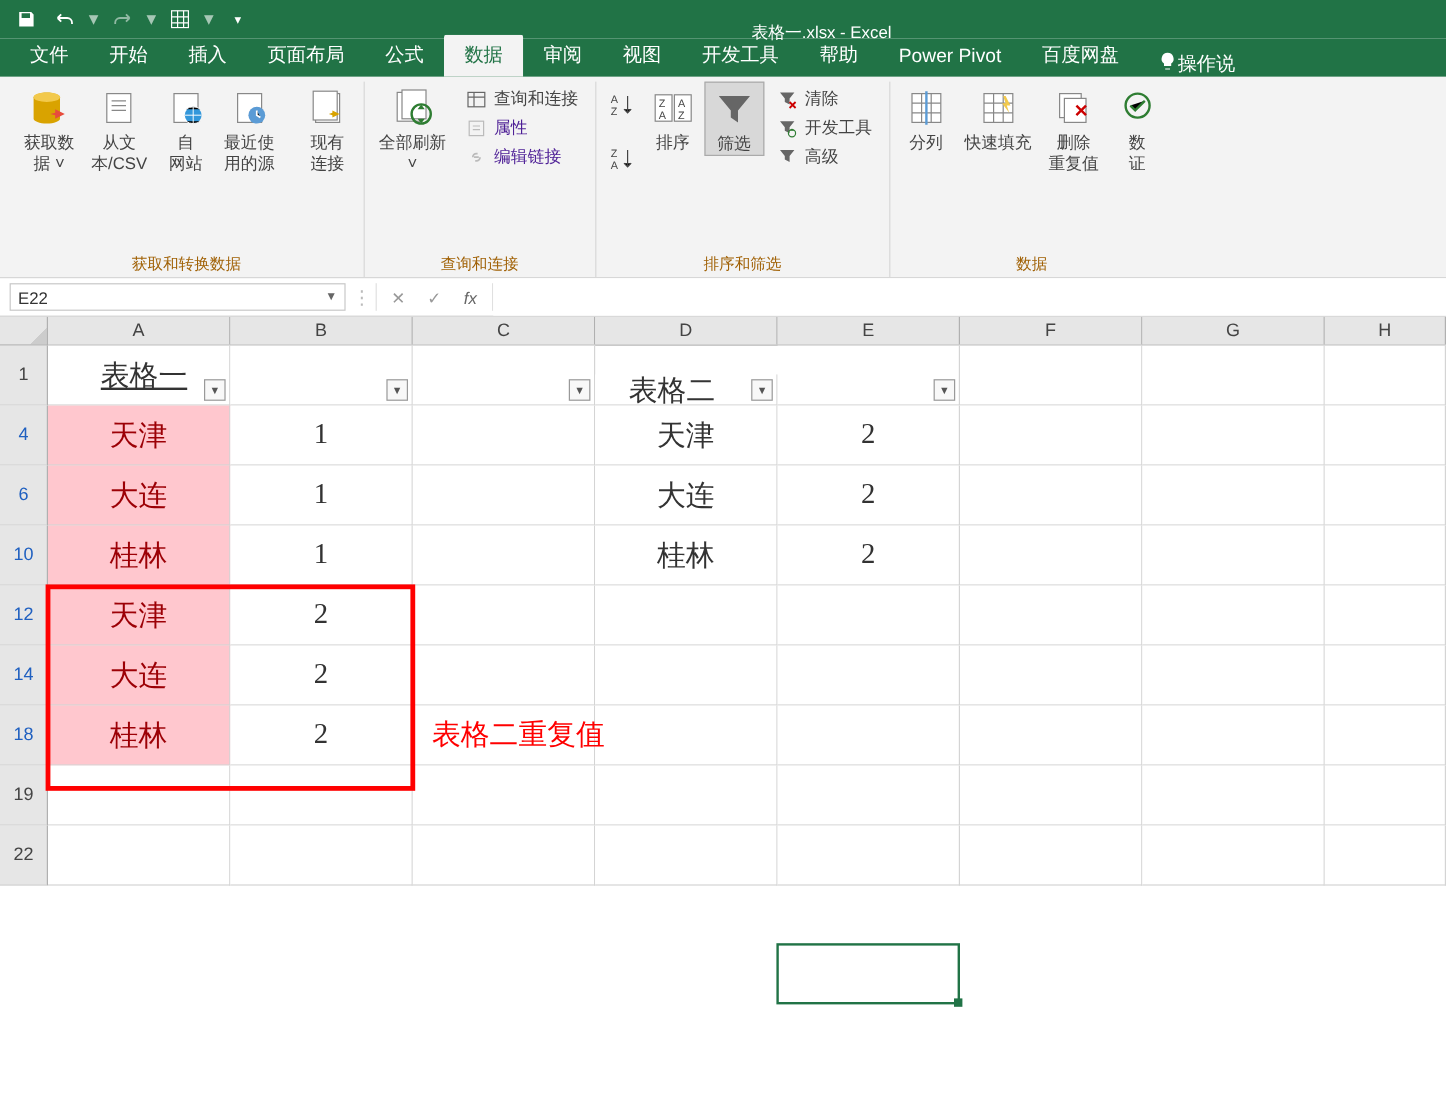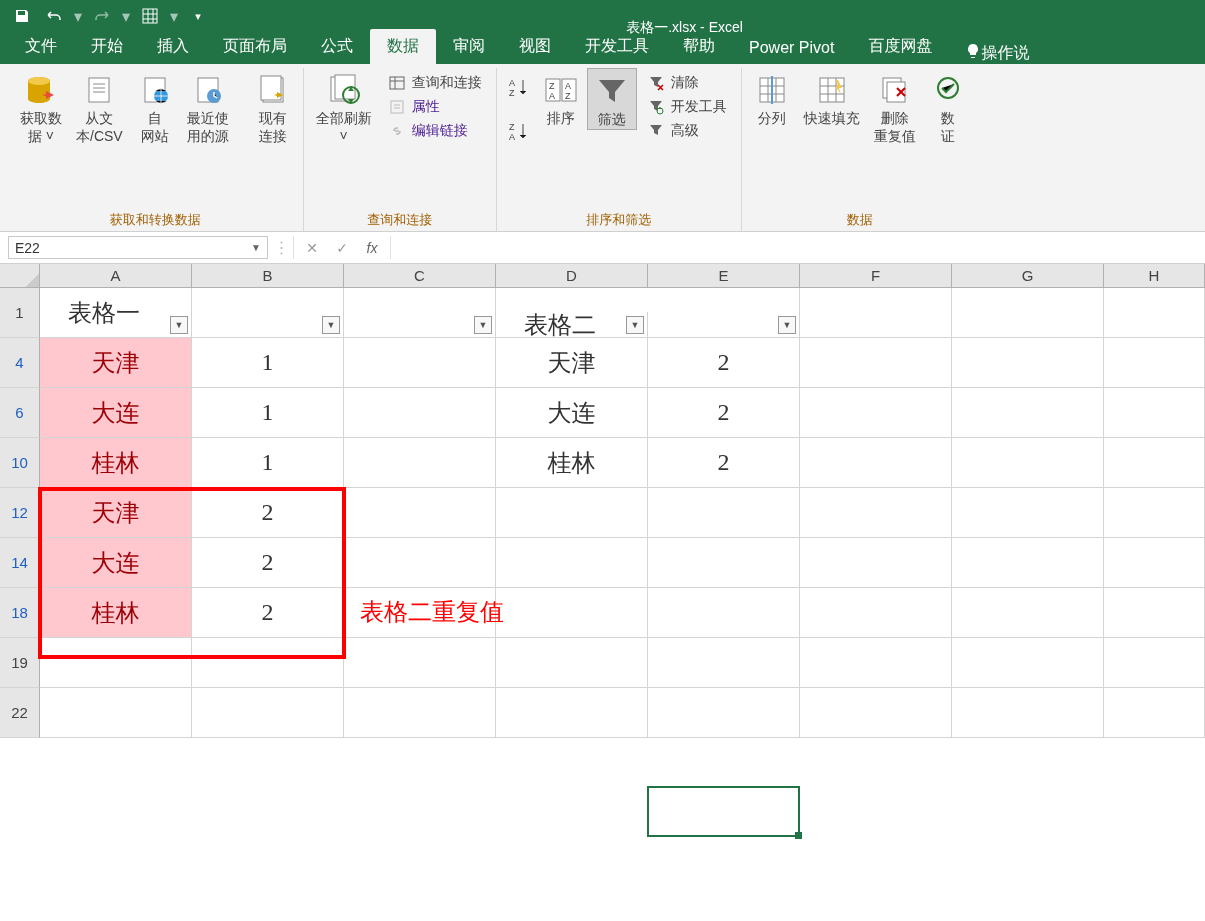--- a/index.html
+++ b/index.html
@@ -25,21 +25,21 @@
 .rgroup-label { font-size: 13px; color: #a16207; padding: 4px 0 2px 0; }
 .rbtn-lg { display: flex; flex-direction: column; align-items: center; justify-content: flex-start; padding: 4px 6px 0 6px; gap: 2px; font-size: 14px; color: #444; text-align: center; line-height: 1.25; }
 .rbtn-lg .icon { width: 36px; height: 36px; display: flex; align-items: center; justify-content: center; }
 .rbtn-sm-col { display: flex; flex-direction: column; gap: 2px; padding: 4px 4px 0 4px; }
 .rbtn-sm { display: flex; align-items: center; gap: 6px; font-size: 14px; color: #444; padding: 2px 4px; }
 .rbtn-sm.disabled { color: #4c1d95; }
 .rbtn-sm .icon-sm { width: 18px; height: 18px; display:flex; align-items:center; justify-content:center; }
 
 
 .formula-bar { height: 32px; border-bottom: 1px solid #d0d0d0; display: flex; align-items: stretch; background: #fff; }
-.name-box { width: 260px; border: 1px solid #c8c8c8; margin: 4px 2px 4px 8px; display: flex; align-items: center; padding: 0 6px; font-size: 14px; color: #333; justify-content: space-between; }
+.name-box { width: 280px; border: 1px solid #c8c8c8; margin: 4px 2px 4px 8px; display: flex; align-items: center; padding: 0 6px; font-size: 14px; color: #333; justify-content: space-between; }
 .name-box .dd { color: #666; font-size: 10px; }
 .fb-btns { display: flex; align-items: center; padding: 0 4px; border-right: 1px solid #e0e0e0; gap: 2px; margin: 4px 0; }
 .fb-btn { width: 28px; height: 22px; display: flex; align-items: center; justify-content: center; color: #999; font-size: 14px; }
 .fb-fx { width: 28px; font-style: italic; color: #666; font-size: 14px; display:flex; align-items:center; justify-content:center; }
 .fb-input { flex: 1; border: none; outline: none; padding: 0 6px; font-size: 14px; }
 
 
 .grid-area { position: relative; width: 100%; height: 657px; overflow: hidden; }
 .col-headers { display: flex; height: 24px; background: #e6e6e6; border-bottom: 1px solid #b0b0b0; position: relative; }
 .corner { width: 40px; height: 24px; border-right: 1px solid #b0b0b0; border-bottom: 1px solid #b0b0b0; background: linear-gradient(135deg, #e6e6e6 50%, #ccc 50.5%); background-repeat: no-repeat; background-size: 14px 14px; background-position: right bottom; background-color: #e6e6e6; }
@@ -368,21 +368,21 @@
     <div class="ch col-C">C</div>
     <div class="ch col-D">D</div>
     <div class="ch col-E">E</div>
     <div class="ch col-F">F</div>
     <div class="ch col-G">G</div>
     <div class="ch col-H">H</div>
   </div>
   <div class="grid-body" id="grid-body">
       <div class="grow">
         <div class="row-hdr">1</div>
-        <div class="gcell col-A" style="justify-content: flex-start; padding-left: 28px;">表格一<div class="filter-btn">▼</div></div>
+        <div class="gcell col-A" style="justify-content: flex-start; padding-left: 44px; text-decoration: underline;">表格一<div class="filter-btn">▼</div></div>
         <div class="gcell col-B" style="justify-content: flex-start; padding-left: 28px;">
           <div class="filter-btn">▼</div>
         </div>
         <div class="gcell col-C" style="justify-content: flex-start; padding-left: 28px;">
           <div class="filter-btn">▼</div>
         </div>
         <div class="gcell col-D" style="justify-content: flex-start; padding-left: 28px; margin-top: 24px;">表格二<div class="filter-btn">▼</div></div>
         <div class="gcell col-E" style="justify-content: flex-start; padding-left: 28px;">
           <div class="filter-btn">▼</div>
         </div>

